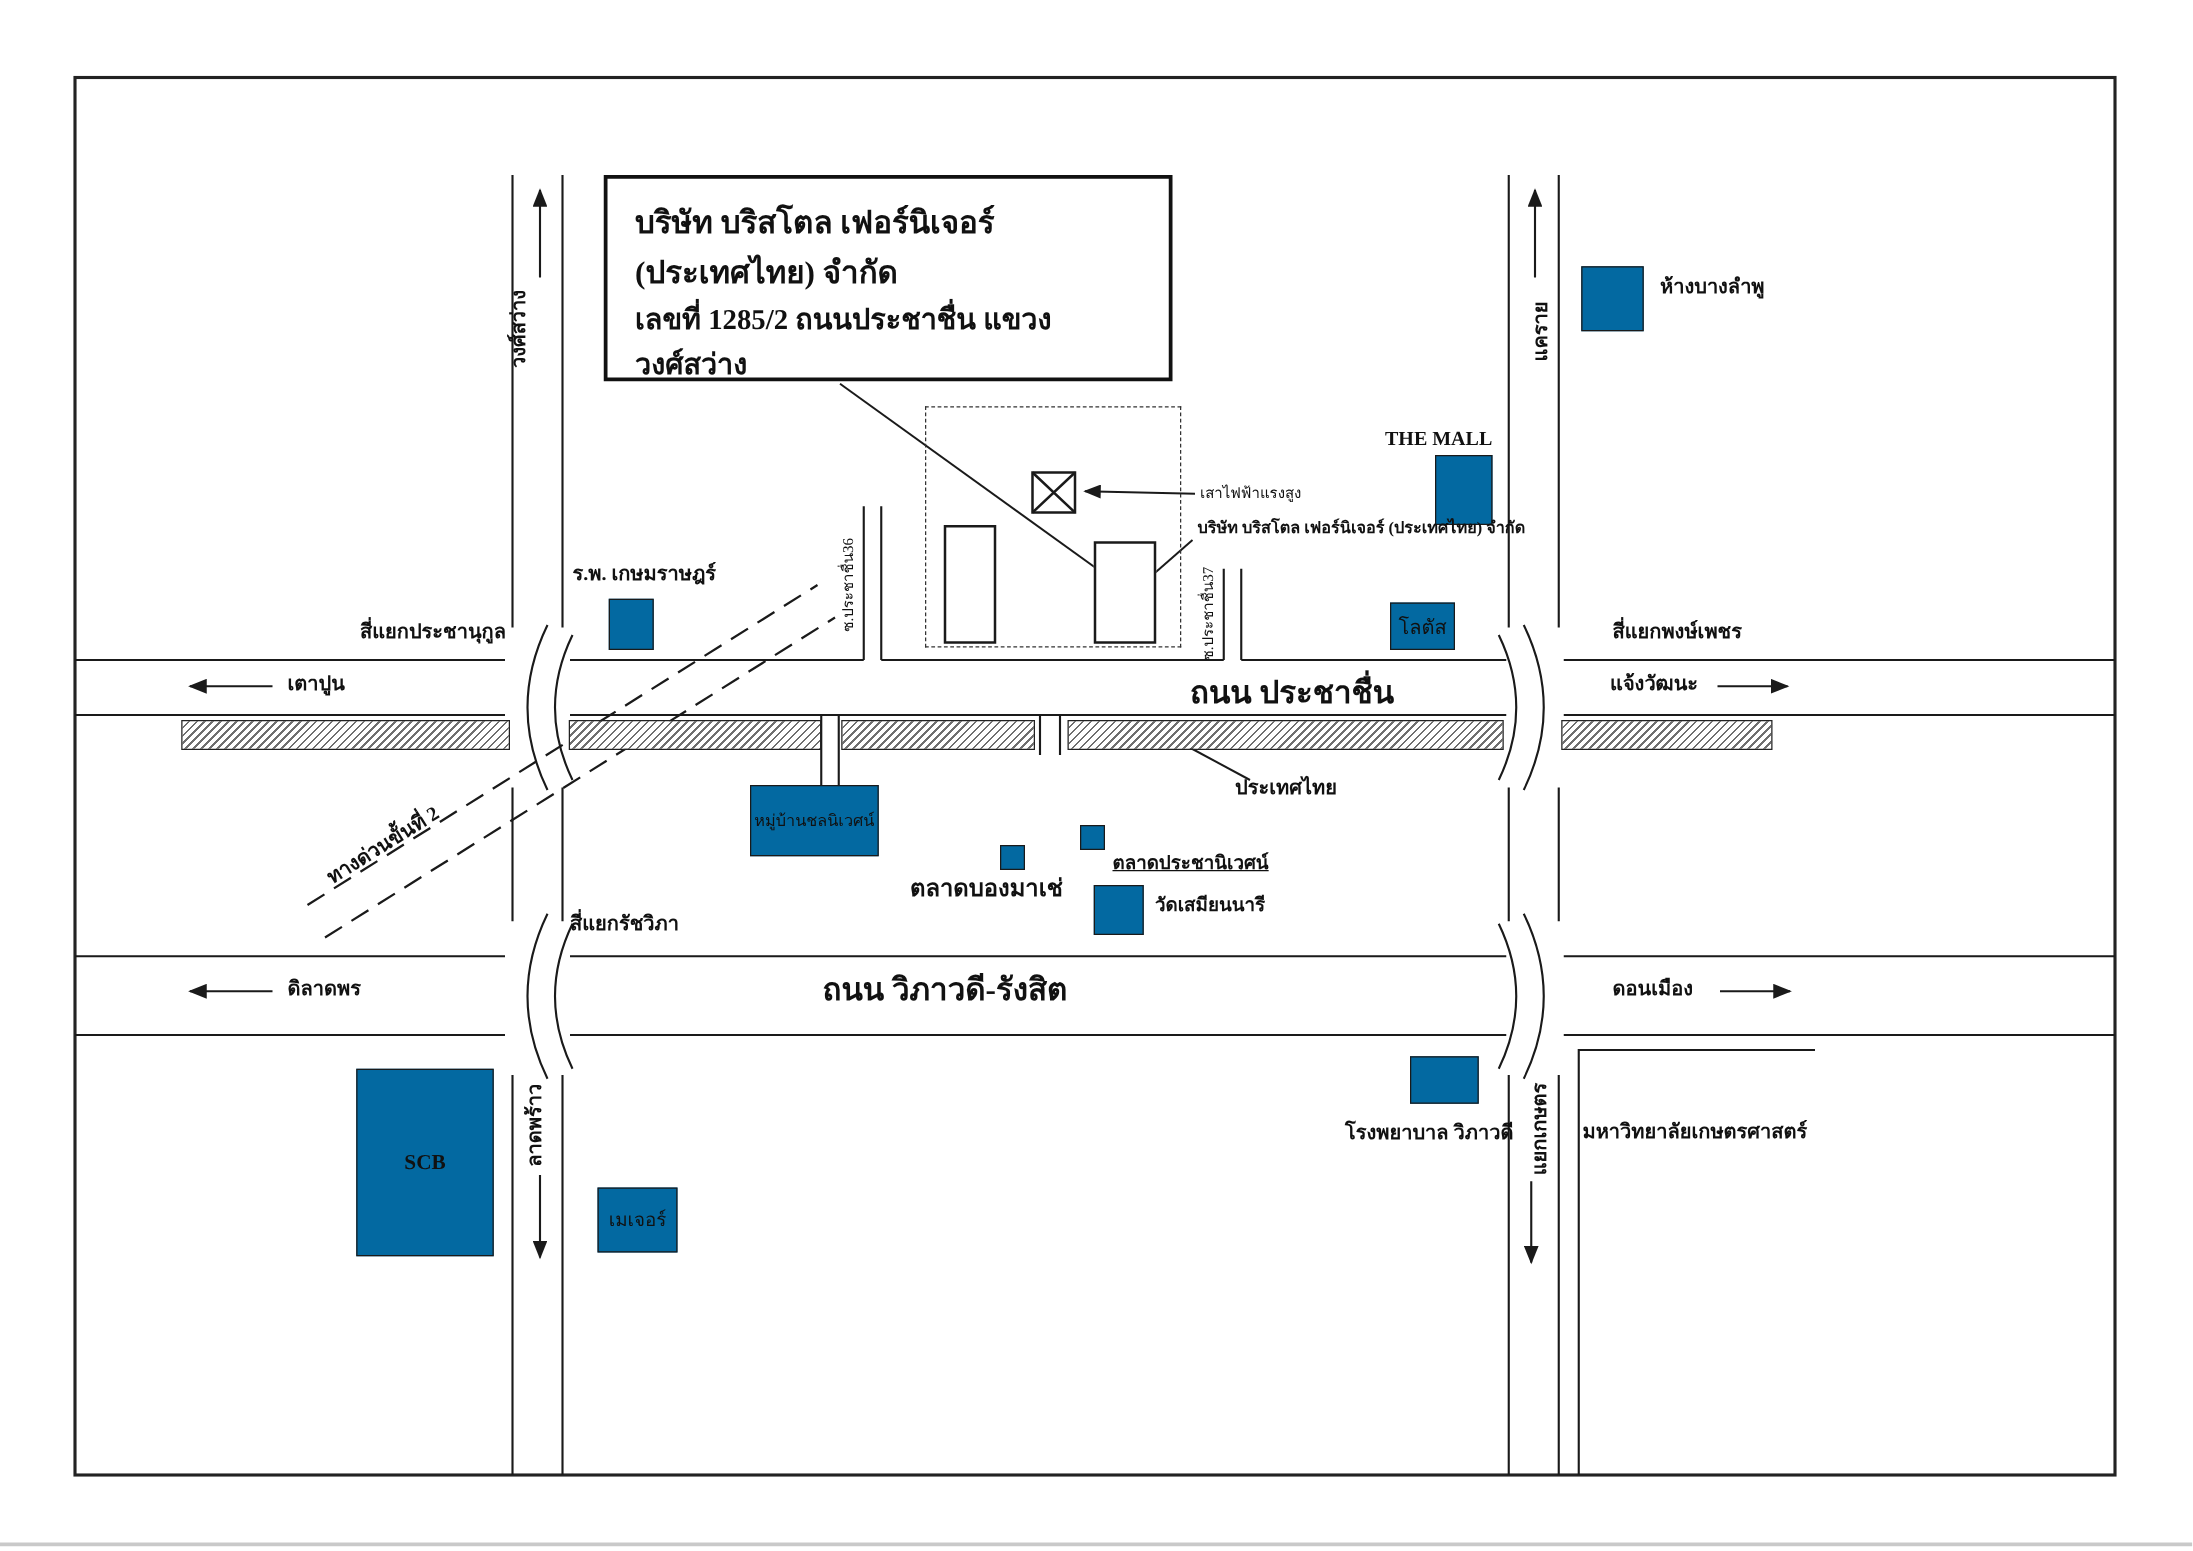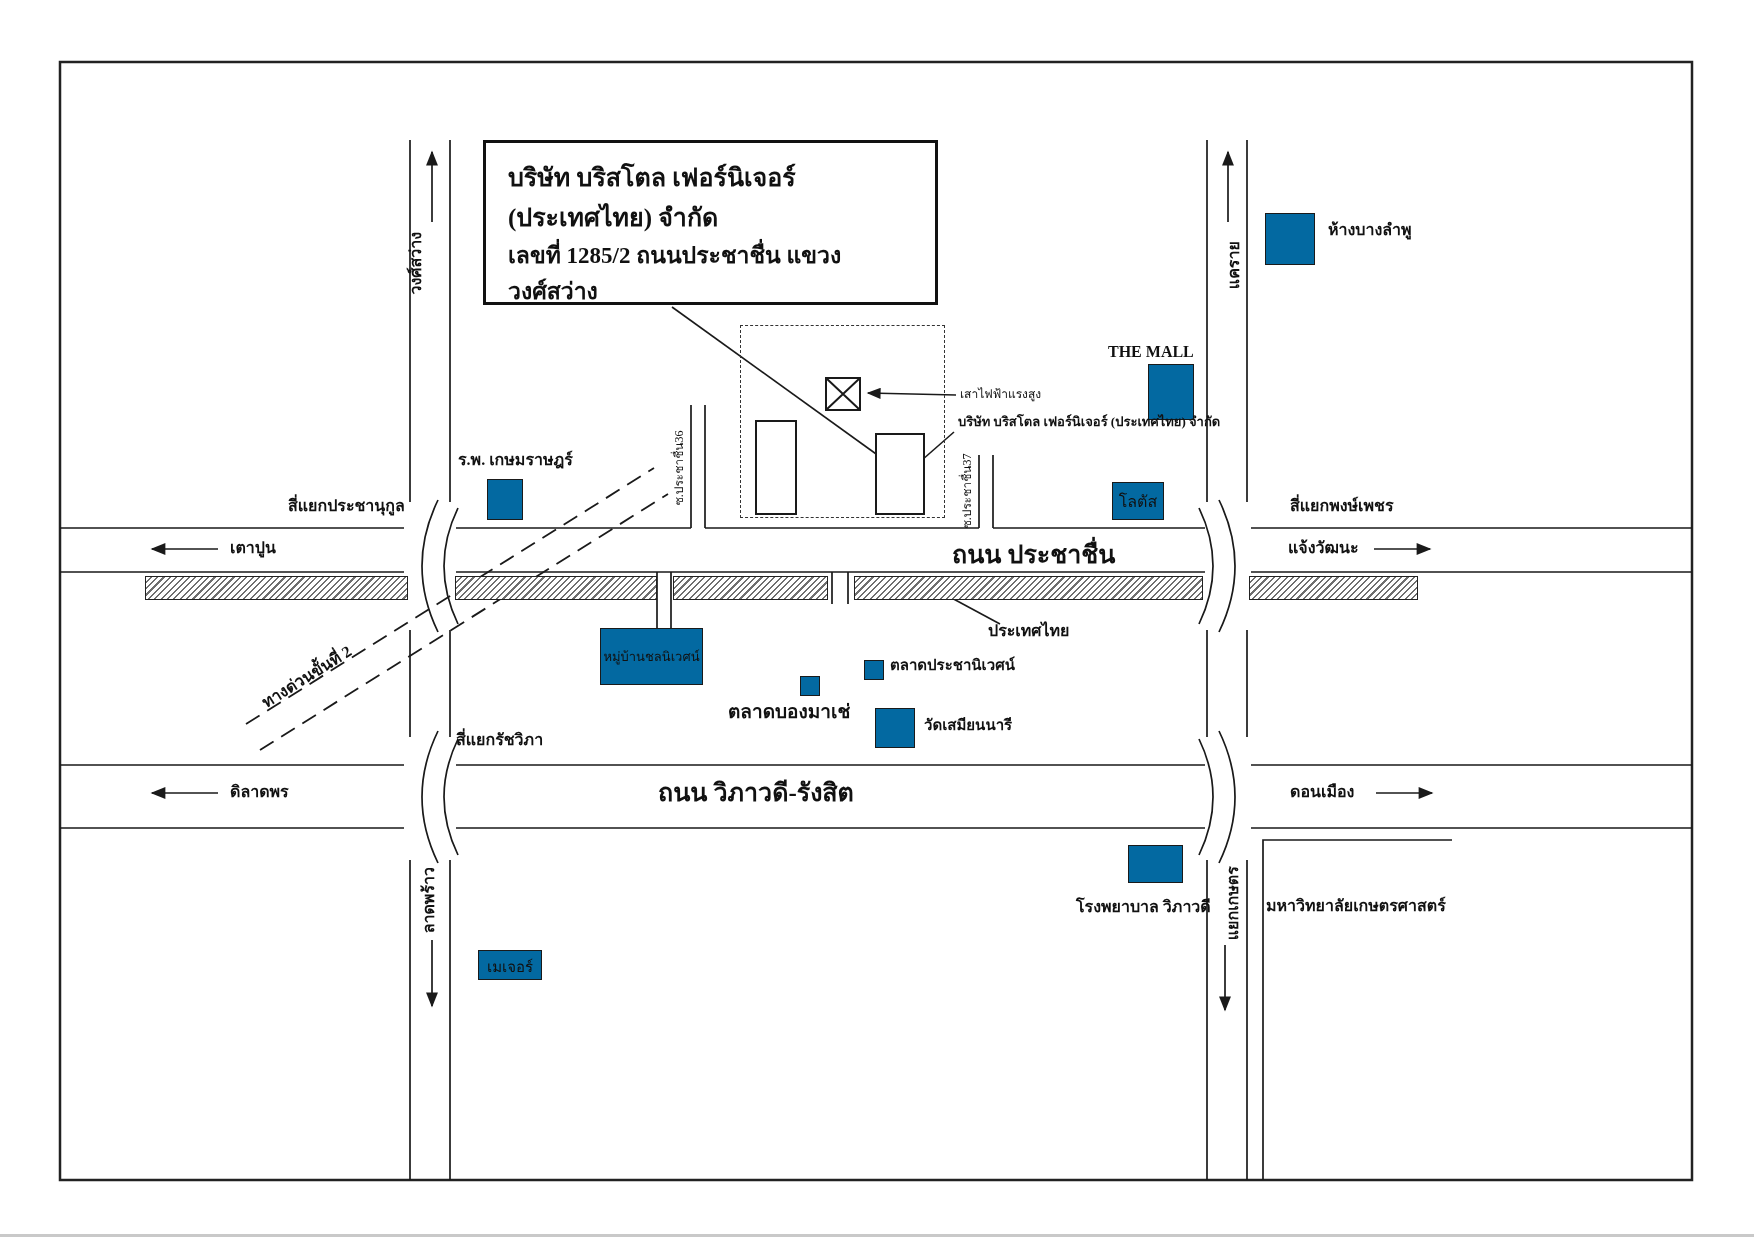--- a/index.html
+++ b/index.html
@@ -106,21 +106,24 @@
   <div class="box" style="left:487px;top:479px;width:36px;height:41px;"></div>
   <div class="box center" style="left:1112px;top:482px;width:52px;height:38px;font-size:16px;">
     <span>โลตัส</span>
   </div>
   <div class="box center" style="left:600px;top:628px;width:103px;height:57px;font-size:13px;">
     <span>หมู่บ้านชลนิเวศน์</span>
   </div>
   <div class="box" style="left:800px;top:676px;width:20px;height:20px;"></div>
   <div class="box" style="left:864px;top:660px;width:20px;height:20px;"></div>
   <div class="box" style="left:875px;top:708px;width:40px;height:40px;"></div>
-  <div class="box center" style="left:478px;top:950px;width:64px;height:30px;font-size:15px;align-items:flex-end;">
+  <div class="box center" style="left:285px;top:855px;width:110px;height:150px;font-size:17px;font-weight:bold;">
+    <span>SCB</span>
+  </div>
+  <div class="box center" style="left:478px;top:950px;width:64px;height:52px;font-size:15px;">
     <span>เมเจอร์</span>
   </div>
   <div class="box" style="left:1128px;top:845px;width:55px;height:38px;"></div>
 
   <div class="titlebox" style="left:483px;top:140px;width:455px;height:165px;">
     <div class="t1">บริษัท บริสโตล เฟอร์นิเจอร์ (ประเทศไทย) จำกัด</div>
     <div class="t2">เลขที่ 1285/2 ถนนประชาชื่น แขวงวงศ์สว่าง</div>
   </div>
 
   <div class="label vlabel" style="left:385px;top:254px;font-size:16px;font-weight:600;">วงศ์สว่าง</div>
@@ -132,21 +135,21 @@
   <div class="label" style="left:230px;top:539px;font-size:16px;font-weight:600;">เตาปูน</div>
   <div class="label" style="left:1290px;top:497px;font-size:16px;font-weight:600;">สี่แยกพงษ์เพชร</div>
   <div class="label" style="left:1288px;top:539px;font-size:16px;font-weight:600;">แจ้งวัฒนะ</div>
   <div class="label" style="left:952px;top:541px;font-size:25px;font-weight:bold;">ถนน ประชาชื่น</div>
   <div class="label vlabel" style="left:642px;top:461px;font-size:12px;">ซ.ประชาชื่น36</div>
   <div class="label vlabel" style="left:930px;top:484px;font-size:12px;">ซ.ประชาชื่น37</div>
   <div class="label" style="left:960px;top:388px;font-size:12px;">เสาไฟฟ้าแรงสูง</div>
   <div class="label" style="left:958px;top:415px;font-size:13px;font-weight:bold;">บริษัท บริสโตล เฟอร์นิเจอร์ (ประเทศไทย) จำกัด</div>
   <div class="label" style="left:988px;top:622px;font-size:16px;font-weight:600;">ประเทศไทย</div>
   <div class="label" style="left:728px;top:701px;font-size:19px;font-weight:600;">ตลาดบองมาเช่</div>
-  <div class="label" style="left:890px;top:657px;font-size:15px;font-weight:600;">ตลาดประชานิเวศน์</div>
+  <div class="label" style="left:890px;top:683px;font-size:15px;font-weight:600;text-decoration:underline;">ตลาดประชานิเวศน์</div>
   <div class="label" style="left:924px;top:717px;font-size:15px;font-weight:600;">วัดเสมียนนารี</div>
   <div class="label" style="left:256px;top:668px;font-size:16px;font-weight:bold;transform:rotate(-32deg);">ทางด่วนขั้นที่ 2</div>
   <div class="label" style="left:456px;top:731px;font-size:16px;font-weight:600;">สี่แยกรัชวิภา</div>
   <div class="label" style="left:658px;top:779px;font-size:25px;font-weight:bold;">ถนน วิภาวดี-รังสิต</div>
   <div class="label" style="left:230px;top:783px;font-size:16px;font-weight:600;">ดิลาดพร</div>
   <div class="label" style="left:1290px;top:783px;font-size:16px;font-weight:600;">ดอนเมือง</div>
   <div class="label vlabel" style="left:396px;top:891px;font-size:16px;font-weight:600;">ลาดพร้าว</div>
   <div class="label" style="left:1076px;top:898px;font-size:16px;font-weight:600;">โรงพยาบาล วิภาวดี</div>
   <div class="label vlabel" style="left:1196px;top:894px;font-size:16px;font-weight:600;">แยกเกษตร</div>
   <div class="label" style="left:1266px;top:897px;font-size:16px;font-weight:600;">มหาวิทยาลัยเกษตรศาสตร์</div>

